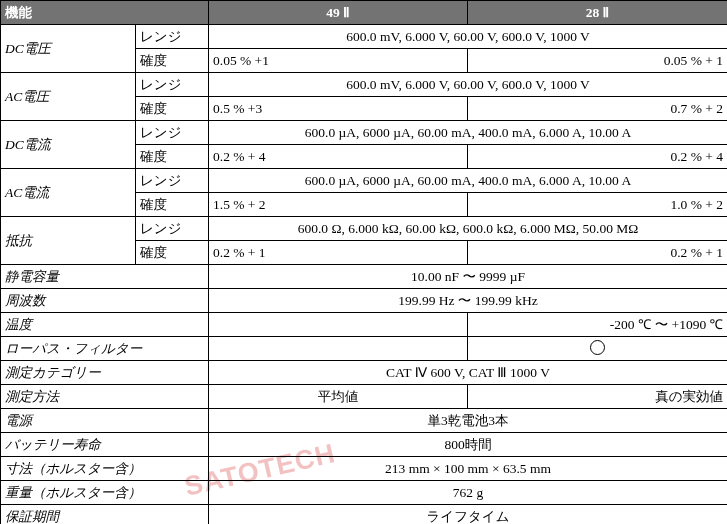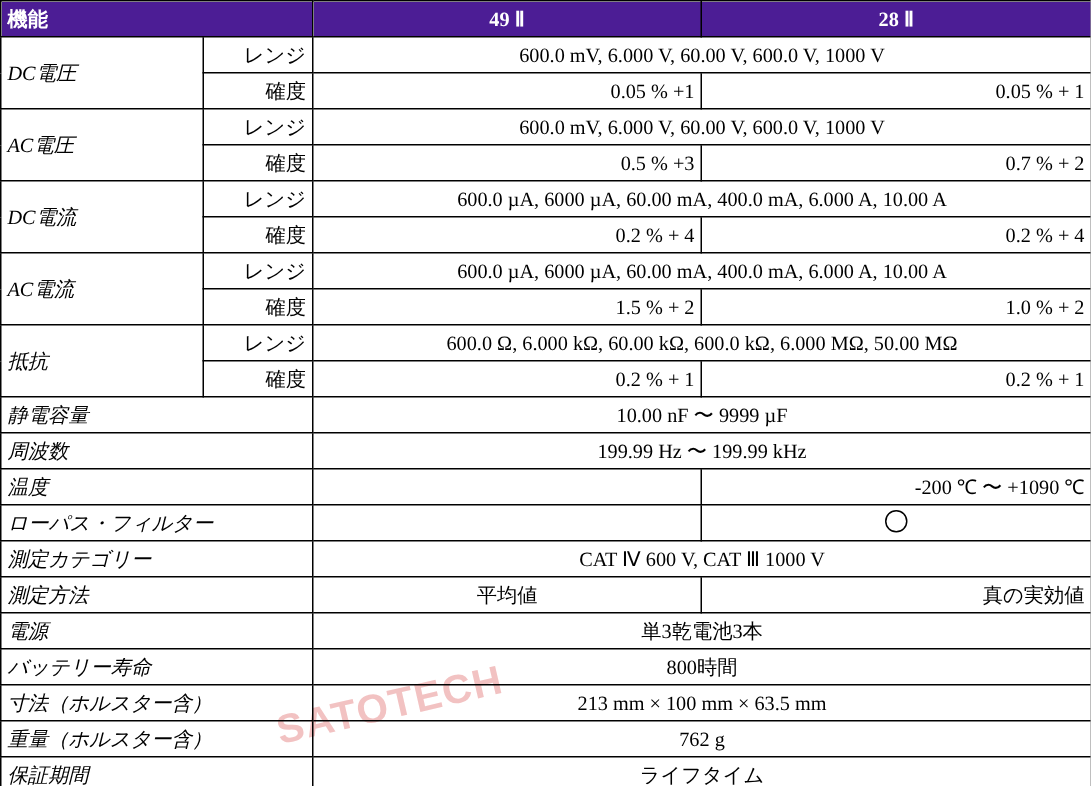--- a/index.html
+++ b/index.html
@@ -22,32 +22,32 @@
     padding:0 4px;
     font-size:13.5px;
     line-height:1;
     height:24px;
     vertical-align:middle;
     box-sizing:border-box;
     white-space:nowrap;
     overflow:hidden;
   }
   thead th{
-    background:#4c1d95;
+    background:#737373;
     color:#ffffff;
     font-weight:bold;
     height:27px;
     font-size:15px;
   }
   thead th.func{ text-align:left; padding-left:6px; }
   thead th.model{ text-align:center; }
   .c-func{ text-align:left;font-style:italic; }
-  .c-sub{ text-align:right; }
+  .c-sub{ text-align:left; }
   .c-center{ text-align:center; }
-  .c-left{ text-align:right; padding-left:6px; }
+  .c-left{ text-align:left; padding-left:6px; }
   .c-right{ text-align:right; padding-right:8px; }
   .wm{
     position:absolute;
     left:183px; top:455px;
     transform:rotate(-13deg);
     font-family:"Liberation Sans", sans-serif;
     font-weight:bold;
     font-size:27px;
     letter-spacing:1px;
     color:#f0b8b8;

